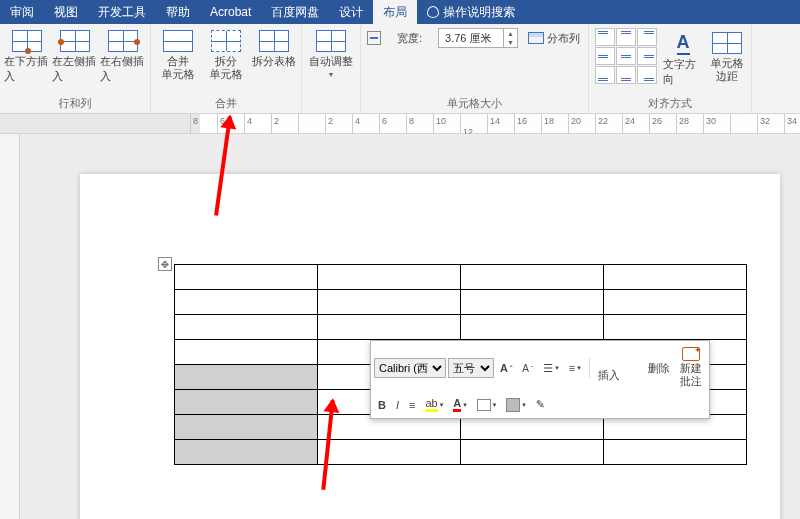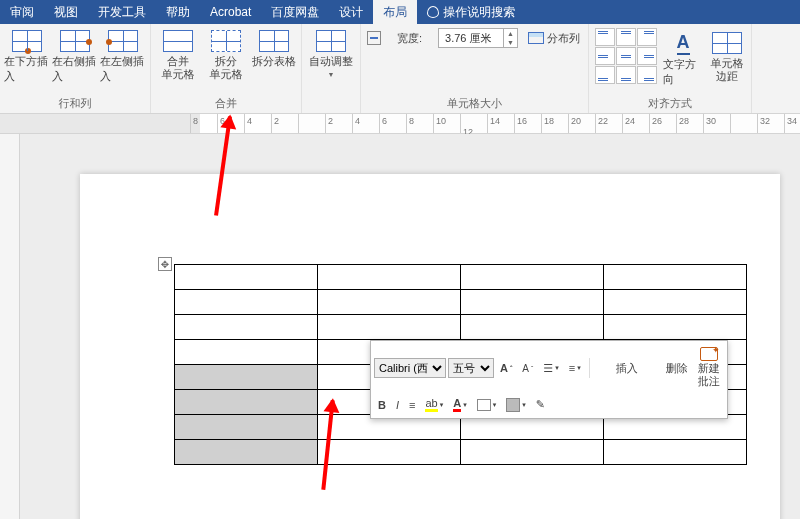--- a/index.html
+++ b/index.html
@@ -82,29 +82,29 @@
   <div class="group">
     <div class="grp-row">
       <div class="btn-lg">
         <div class="ic ic-table">
             <div class="ic-dot" style="bottom:-3px;left:12px"></div>
           </div>
         <span>在下方插入</span>
       </div>
       <div class="btn-lg">
         <div class="ic ic-table">
-            <div class="ic-dot" style="right:-3px;top:8px"></div>
-          </div>
-        <span>在右侧插入</span>
+            <div class="ic-dot" style="left:-3px;top:8px"></div>
+          </div>
+        <span>在左侧插入</span>
       </div>
       <div class="btn-lg">
         <div class="ic ic-table">
-            <div class="ic-dot" style="left:-3px;top:8px"></div>
-          </div>
-        <span>在左侧插入</span>
+            <div class="ic-dot" style="right:-3px;top:8px"></div>
+          </div>
+        <span>在右侧插入</span>
       </div>
     </div>
     <div class="group-label">行和列</div>
   </div>
 
   <div class="group">
     <div class="grp-row">
       <div class="btn-lg merge">
         <div class="ic ic-table"></div>
         <span>合并</span>
@@ -362,21 +362,21 @@
       </div>
     <div class="mitm">
         <span>☰</span>
         <span style="font-size:7px">▾</span>
       </div>
     <div class="mitm">
         <span>≡</span>
         <span style="font-size:7px">▾</span>
       </div>
     <div class="sep"></div>
-    <div class="mitm" style="flex-direction:row;gap:0">
+    <div class="mitm" style="flex-direction:column;gap:0">
       <div class="si" style="width:18px;height:14px"></div>
       <span>插入</span>
     </div>
     <div class="mitm" style="flex-direction:row;gap:0">
       <div class="si" style="width:18px;height:14px;border-color:#c00"></div>
       <span>删除</span>
     </div>
     <div class="mitm" style="flex-direction:column;gap:0">
       <div style="width:18px;height:14px;border:1px solid #c55a11;border-radius:2px;position:relative">
           <div style="position:absolute;right:-3px;top:-3px;color:#c55a11;font-size:9px">✦</div>

